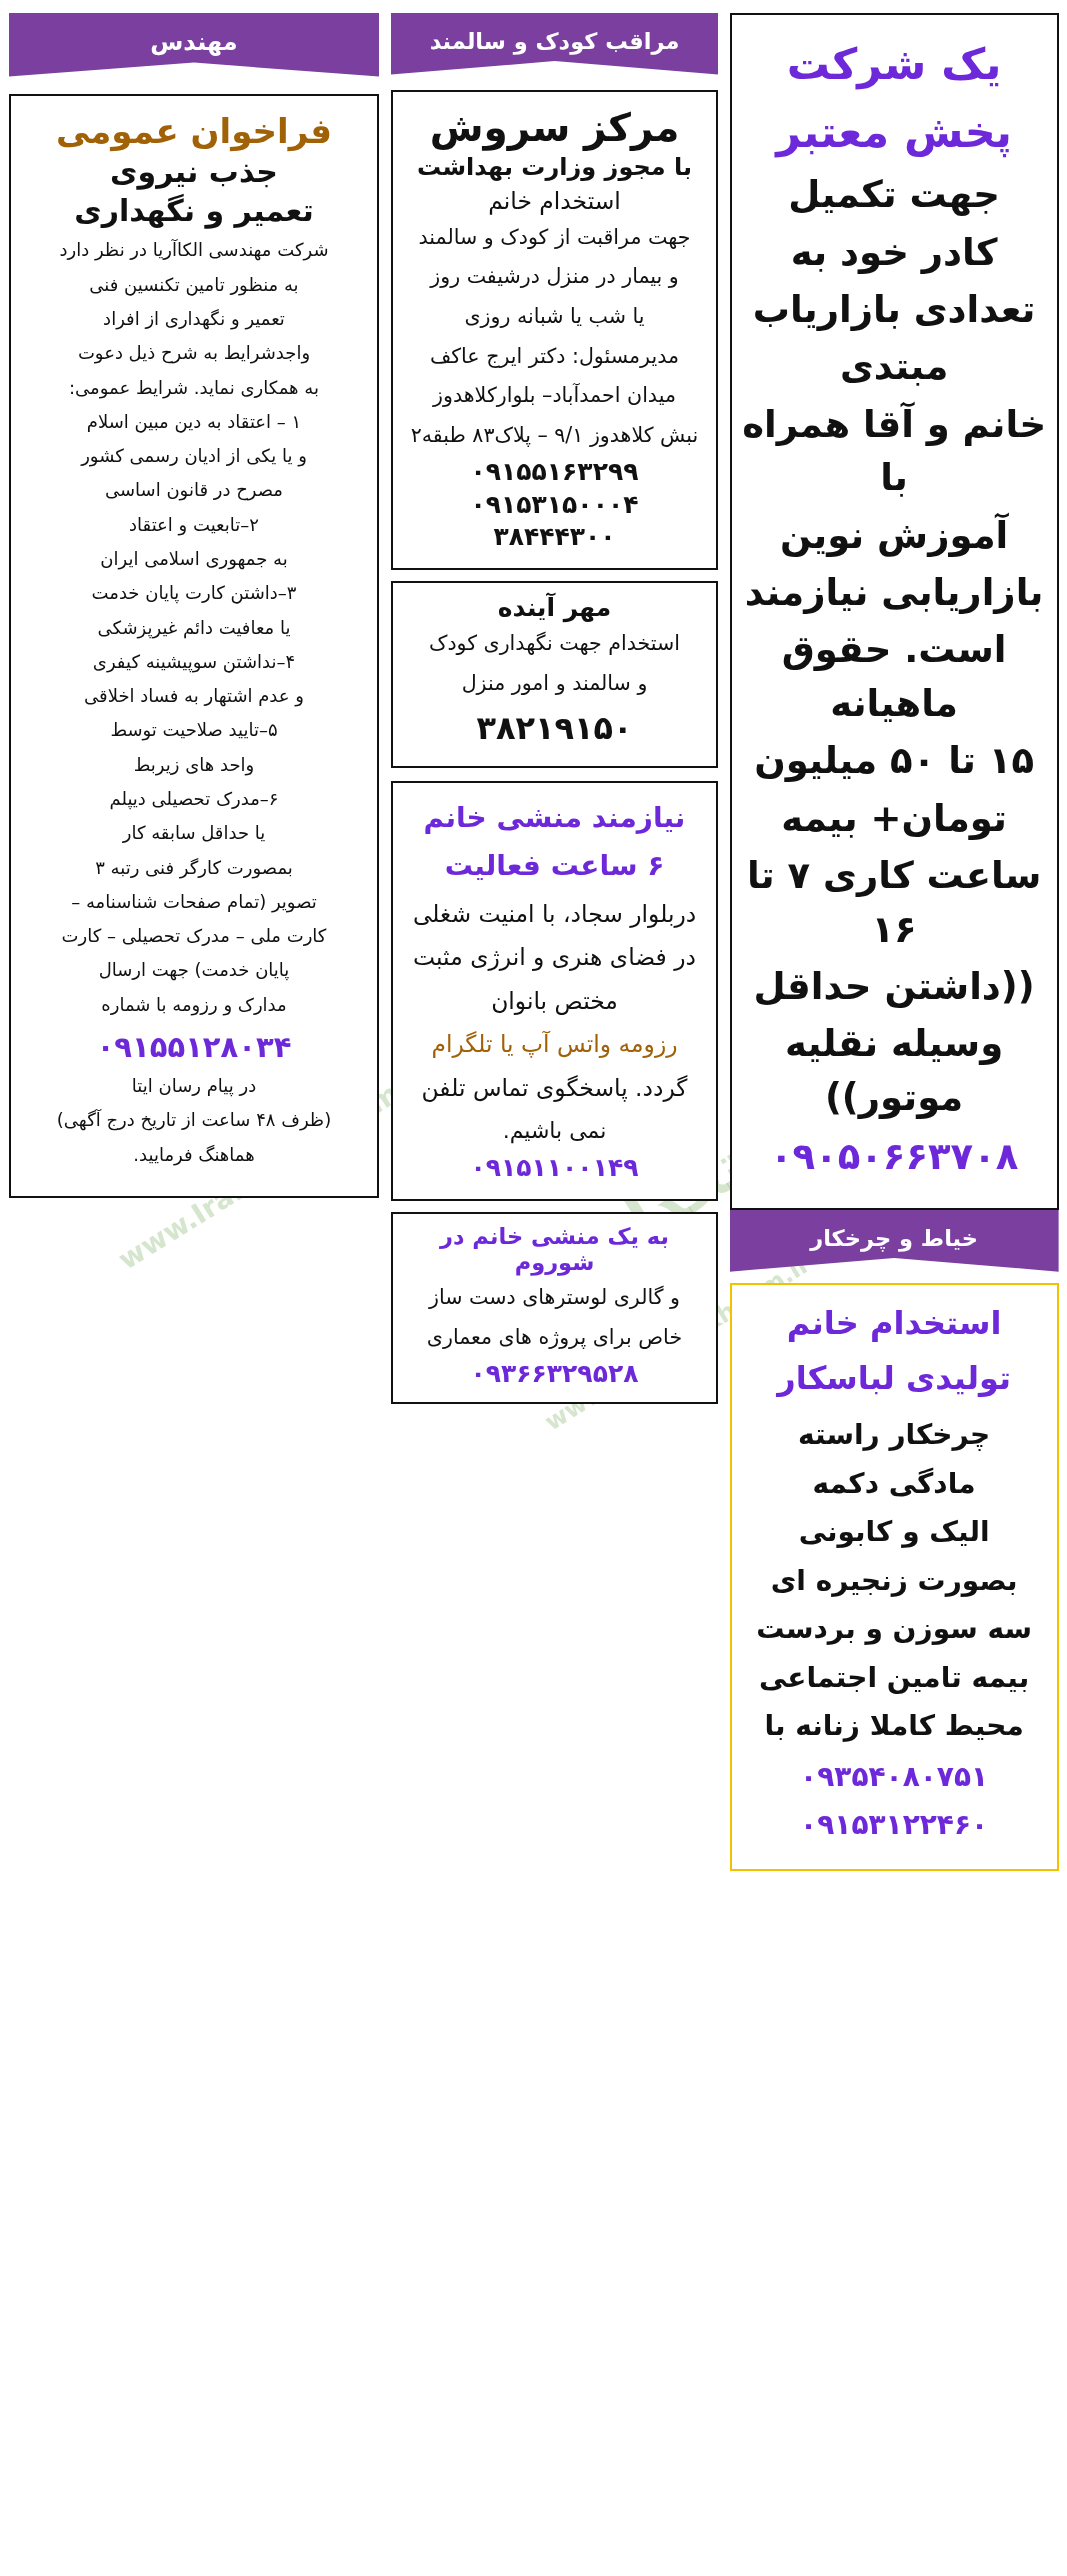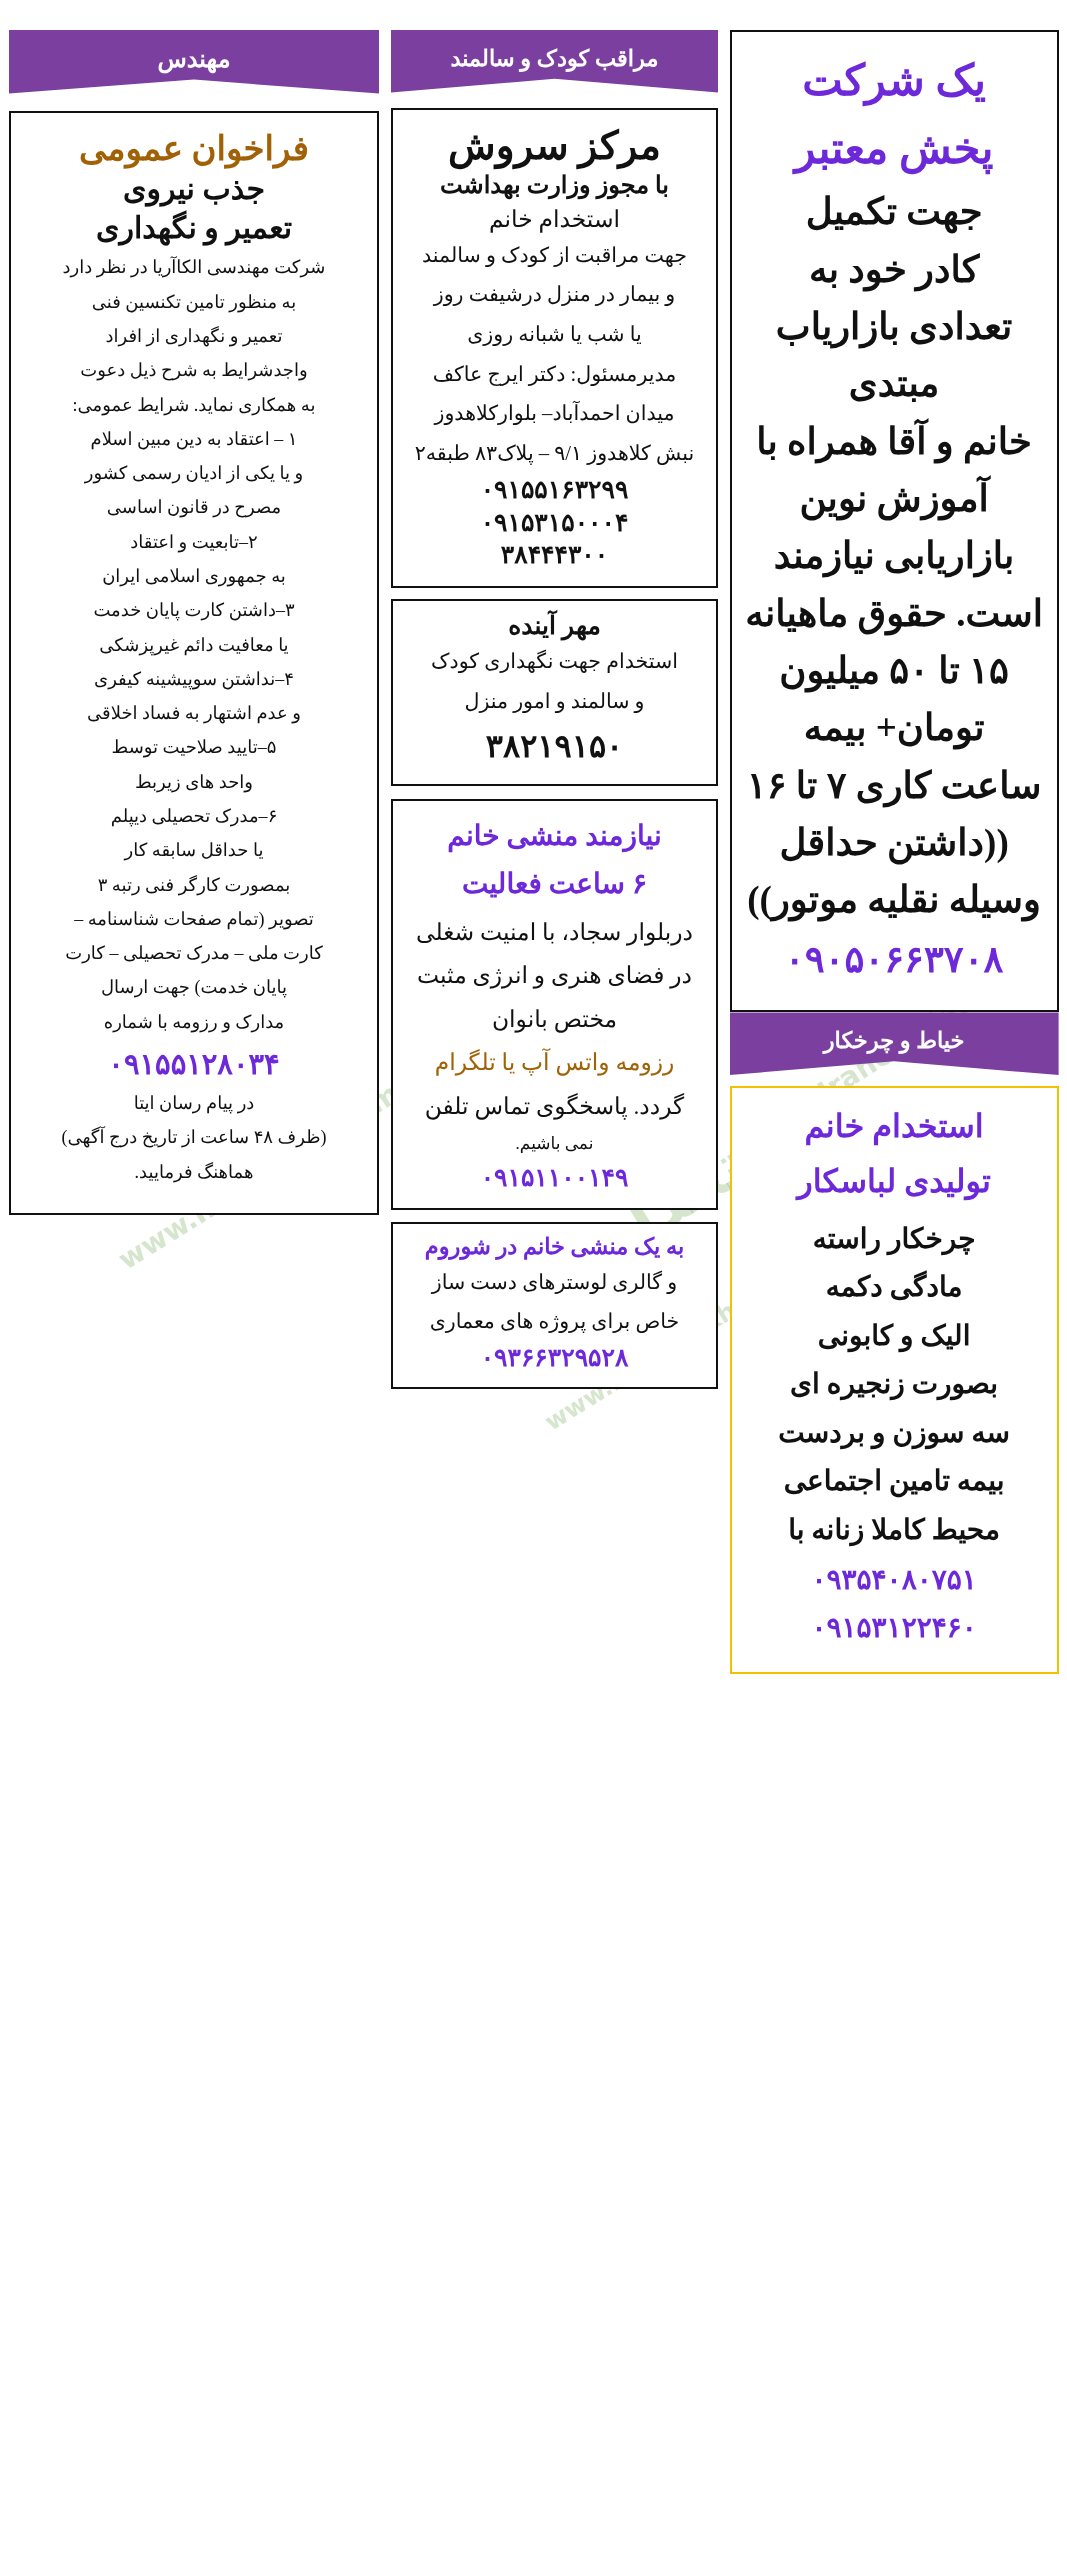--- a/index.html
+++ b/index.html
@@ -8,21 +8,21 @@
 
   
   .wm{position:absolute;color:rgba(120,170,90,.30);font-weight:bold;transform:rotate(-32deg);white-space:nowrap;pointer-events:none;}
   .wm1{left:37px;top:954px;font-size:69px;}
   .wm2{left:94px;top:1151px;font-size:28px;}
   .wm3{left:524px;top:1160px;font-size:62px;}
   .wm4{left:524px;top:1329px;font-size:24px;}
   .wm5{left:720px;top:1029px;font-size:28px;}
 
   
-  .col{position:absolute;top:30px;font-family:Liberation Serif, serif;}
+  .col{position:absolute;top:13px;}
   .col-right{right:9.4px;width:329px;}
   .col-mid{right:350px;width:327px;}
   .col-left{right:689px;width:370px;}
 
   
   .banner{position:relative;background:#7b3fa0;color:#fff;text-align:center;font-weight:bold;
           padding:15px 9.4px 20.6px 9.4px;font-size:24px;letter-spacing:0.5px;
           clip-path:polygon(0 0,100% 0,100% 100%,50% 78%,0 100%);}
   .banner.small{font-size:22.5px;}
 
@@ -119,21 +119,21 @@
 
 
     <div class="box" style="margin-top:13px;padding:13px 9.4px;">
       <p class="mid red t-center">نیازمند منشی خانم</p>
       <p class="mid red t-center" style="margin-bottom:5.6px;">۶ ساعت فعالیت</p>
       <p class="t-center" style="font-size:23.4px;line-height:1.7;">دربلوار سجاد، با امنیت شغلی</p>
       <p class="t-center" style="font-size:23.4px;line-height:1.7;">در فضای هنری و انرژی مثبت</p>
       <p class="t-center" style="font-size:23.4px;line-height:1.7;">مختص بانوان</p>
       <p class="t-center orange" style="font-size:23.4px;line-height:1.7;">رزومه واتس آپ یا تلگرام</p>
       <p class="t-center" style="font-size:23.4px;line-height:1.7;">گردد. پاسخگوی تماس تلفن</p>
-      <p class="t-center" style="font-size:17px;line-height:1.7;text-align:center;">نمی باشیم.</p>
+      <p class="t-center" style="font-size:22px;line-height:1.7;text-align:center;">نمی باشیم.</p>
       <p class="num red t-center" style="margin-top:3.7px;">۰۹۱۵۱۱۰۰۱۴۹</p>
     </div>
 
     <div class="box" style="margin-top:11.2px;padding:9.4px 9.4px 11.2px;">
       <p class="t-center red" style="font-size:22.5px;font-weight:bold;">به یک منشی خانم در شوروم</p>
       <p class="sm t-center">و گالری لوسترهای دست ساز</p>
       <p class="sm t-center">خاص برای پروژه های معماری</p>
       <p class="num red t-center">۰۹۳۶۶۳۲۹۵۲۸</p>
     </div>
   </div>

